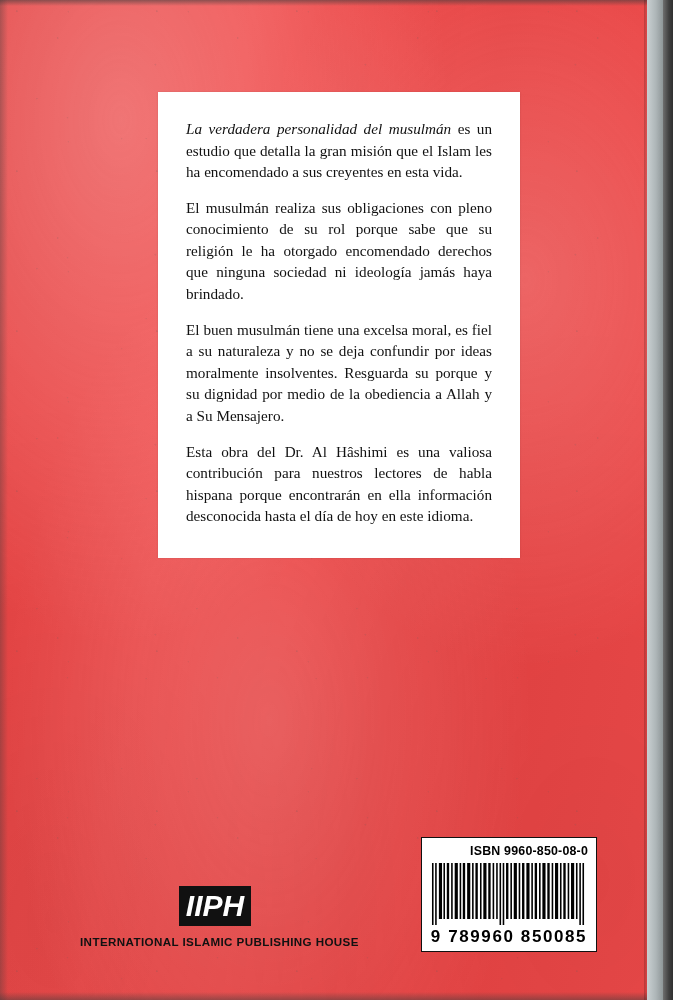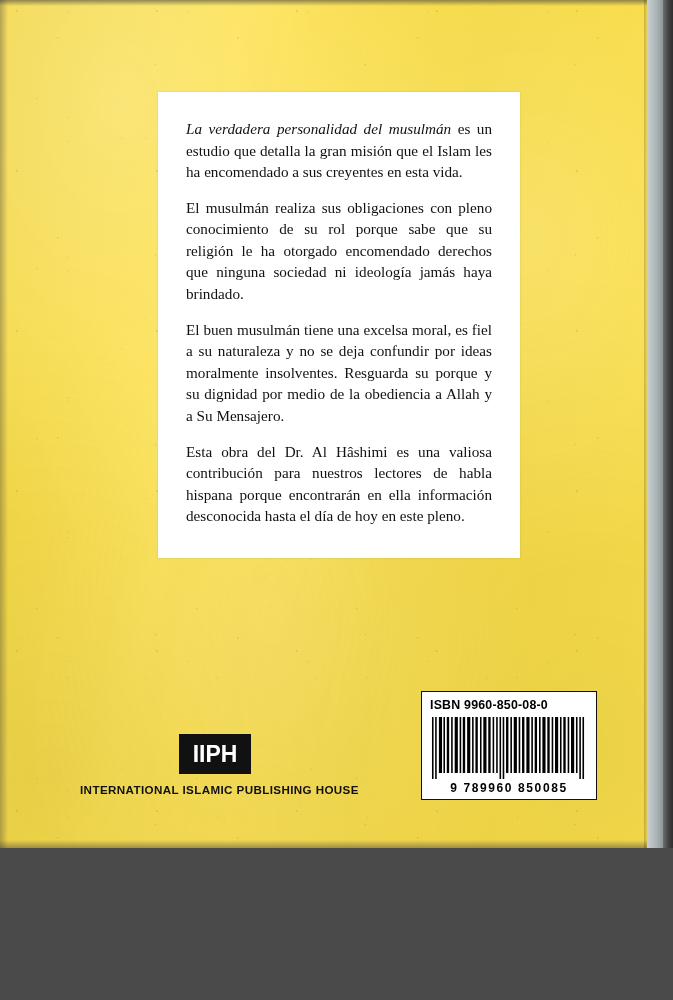--- a/index.html
+++ b/index.html
@@ -10,22 +10,22 @@
   body {
     width: 673px;
     height: 1000px;
     overflow: hidden;
     font-family: "Liberation Serif", serif;
   }
 
   #cover {
     position: relative;
     width: 673px;
-    height: 848px;
-    background: #fde047;
+    height: 1000px;
+    background: #ef4444;
     overflow: hidden;
   }
 
   
   .texture {
     position: absolute;
     inset: 0;
     pointer-events: none;
     background:
       radial-gradient(ellipse at 18% 12%, rgba(255,255,255,0.28), rgba(255,255,255,0) 42%),
@@ -139,23 +139,24 @@
     color: #fff;
     display: flex;
     align-items: center;
     justify-content: center;
     margin: 0 auto 9px auto;
     letter-spacing: 0px;
   }
   .logo-text {
     font-family: "Liberation Sans", sans-serif;
     font-weight: bold;
-    font-size: 23px;
+    font-size: 30px;
     line-height: 1;
     color: #ffffff;
+    font-style: italic;
   }
   .publisher-name {
     font-family: "Liberation Sans", sans-serif;
     font-weight: bold;
     font-size: 11.6px;
     letter-spacing: 0.4px;
     color: #111;
     text-align: center;
     white-space: nowrap;
   }
@@ -168,34 +169,34 @@
     width: 176px;
     background: #ffffff;
     border: 1px solid #111;
     box-sizing: border-box;
     padding: 6px 8px 4px 8px;
   }
   .isbn-text {
     font-family: "Liberation Sans", sans-serif;
     font-weight: bold;
     font-size: 12.4px;
-    text-align: left;
+    text-align: right;
     color: #000;
     margin-bottom: 5px;
     letter-spacing: 0.2px;
     white-space: nowrap;
   }
   .bars {
     height: 62px;
     width: 100%;
     display: block;
   }
   .barcode-digits {
     font-family: "Liberation Sans", sans-serif;
-    font-size: 12px;
+    font-size: 17px;
     font-weight: bold;
     letter-spacing: 1.6px;
     text-align: center;
     color: #000;
     margin-top: 2px;
     white-space: nowrap;
   }
 </style>
 </head>
 <body>
@@ -208,21 +209,21 @@
   <div class="left-shadow"></div>
   <div class="bottom-shadow"></div>
   <div class="edge-hair"></div>
   <div class="edge-light"></div>
   <div class="edge-dark"></div>
 
   <div id="blurb-panel">
     <p><span class="lead-title">La verdadera personalidad del musulmán</span><span> es un estudio que detalla la gran misión que el Islam les ha encomendado a sus creyentes en esta vida.</span></p>
     <p>El musulmán realiza sus obligaciones con pleno conocimiento de su rol porque sabe que su religión le ha otorgado encomendado derechos que ninguna sociedad ni ideología jamás haya brindado.</p>
     <p>El buen musulmán tiene una excelsa moral, es fiel a su naturaleza y no se deja confundir por ideas moralmente insolventes. Resguarda su porque y su dignidad por medio de la obediencia a Allah y a Su Mensajero.</p>
-    <p>Esta obra del Dr. Al Hâshimi es una valiosa contribución para nuestros lectores de habla hispana porque encontrarán en ella información desconocida hasta el día de hoy en este pleno.</p>
+    <p>Esta obra del Dr. Al Hâshimi es una valiosa contribución para nuestros lectores de habla hispana porque encontrarán en ella información desconocida hasta el día de hoy en este idioma.</p>
   </div>
 
   <div id="publisher">
     <div class="logo-box">
       <span class="logo-text">IIPH</span>
     </div>
     <div class="publisher-name">INTERNATIONAL ISLAMIC PUBLISHING HOUSE</div>
   </div>
 
   <div id="barcode-block">

